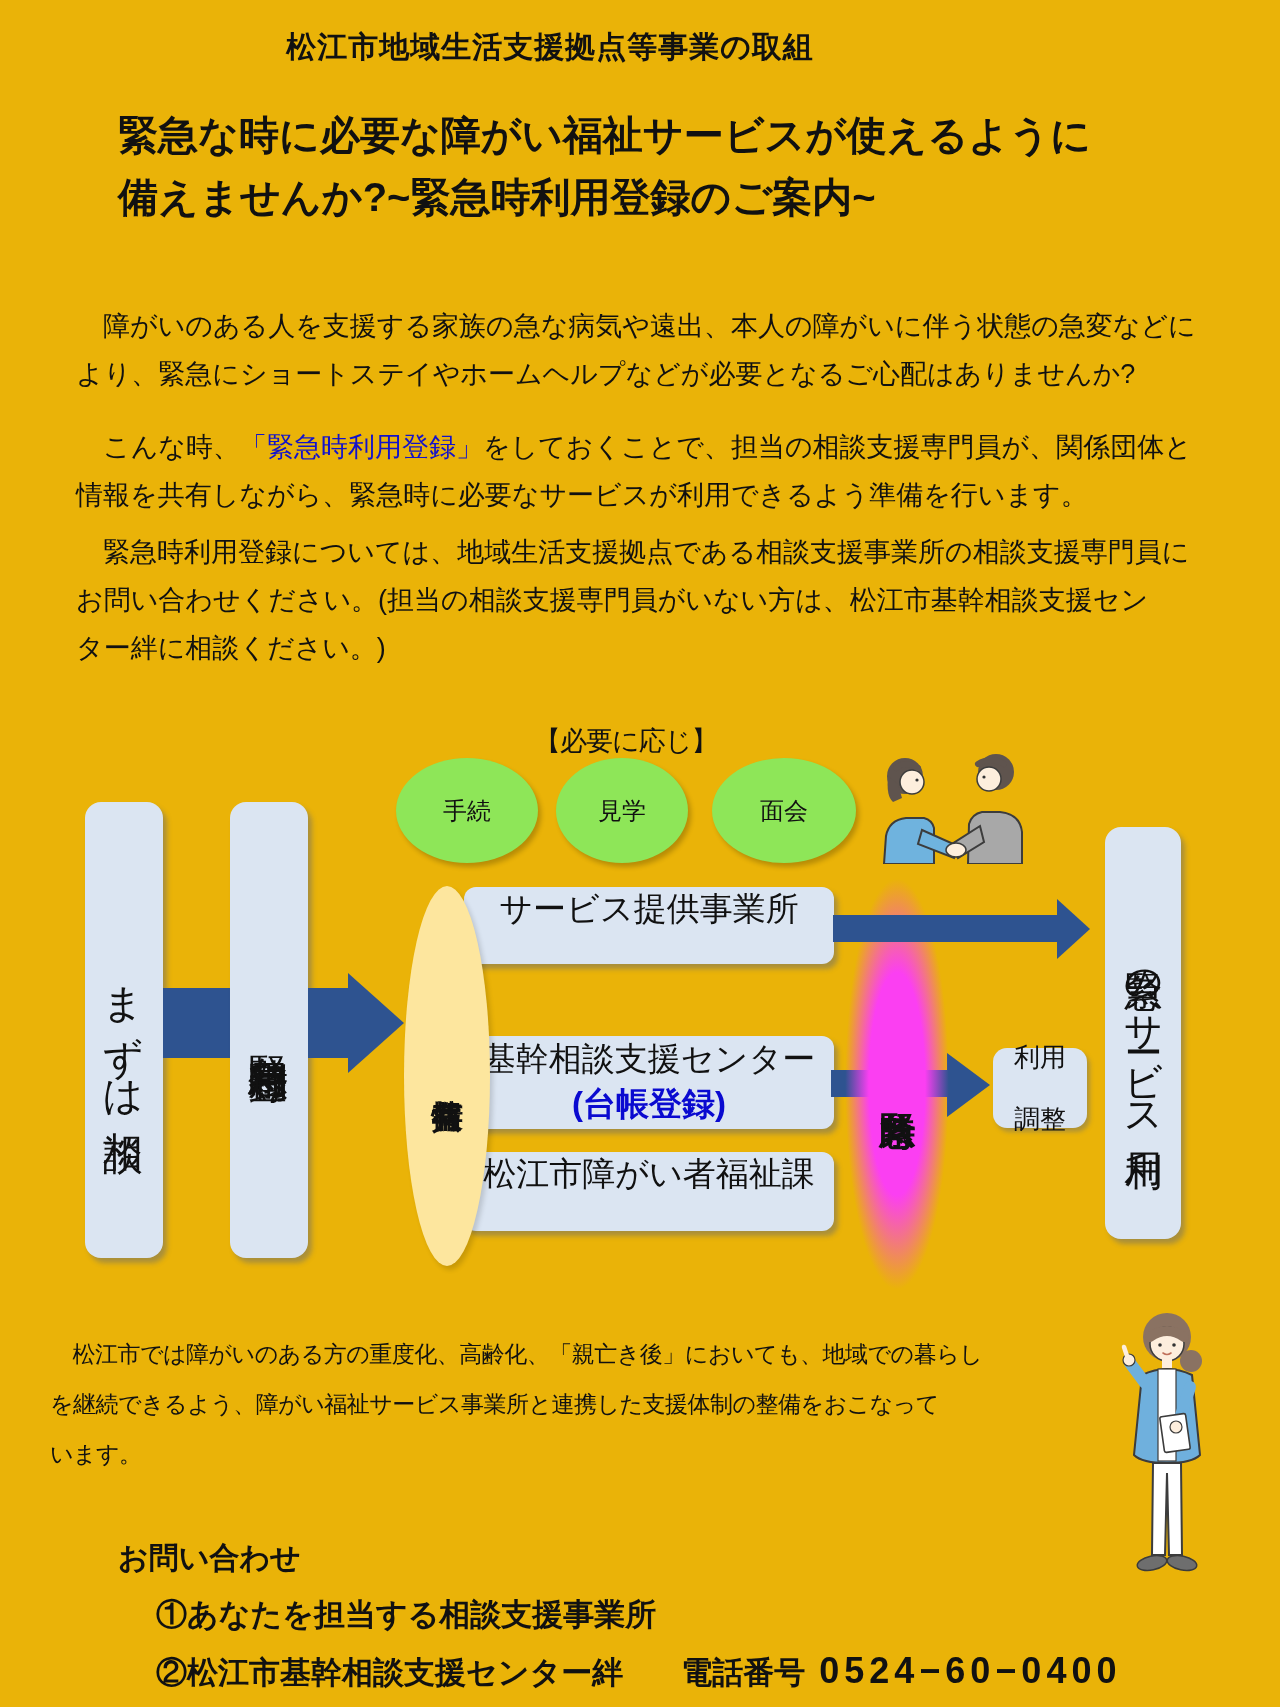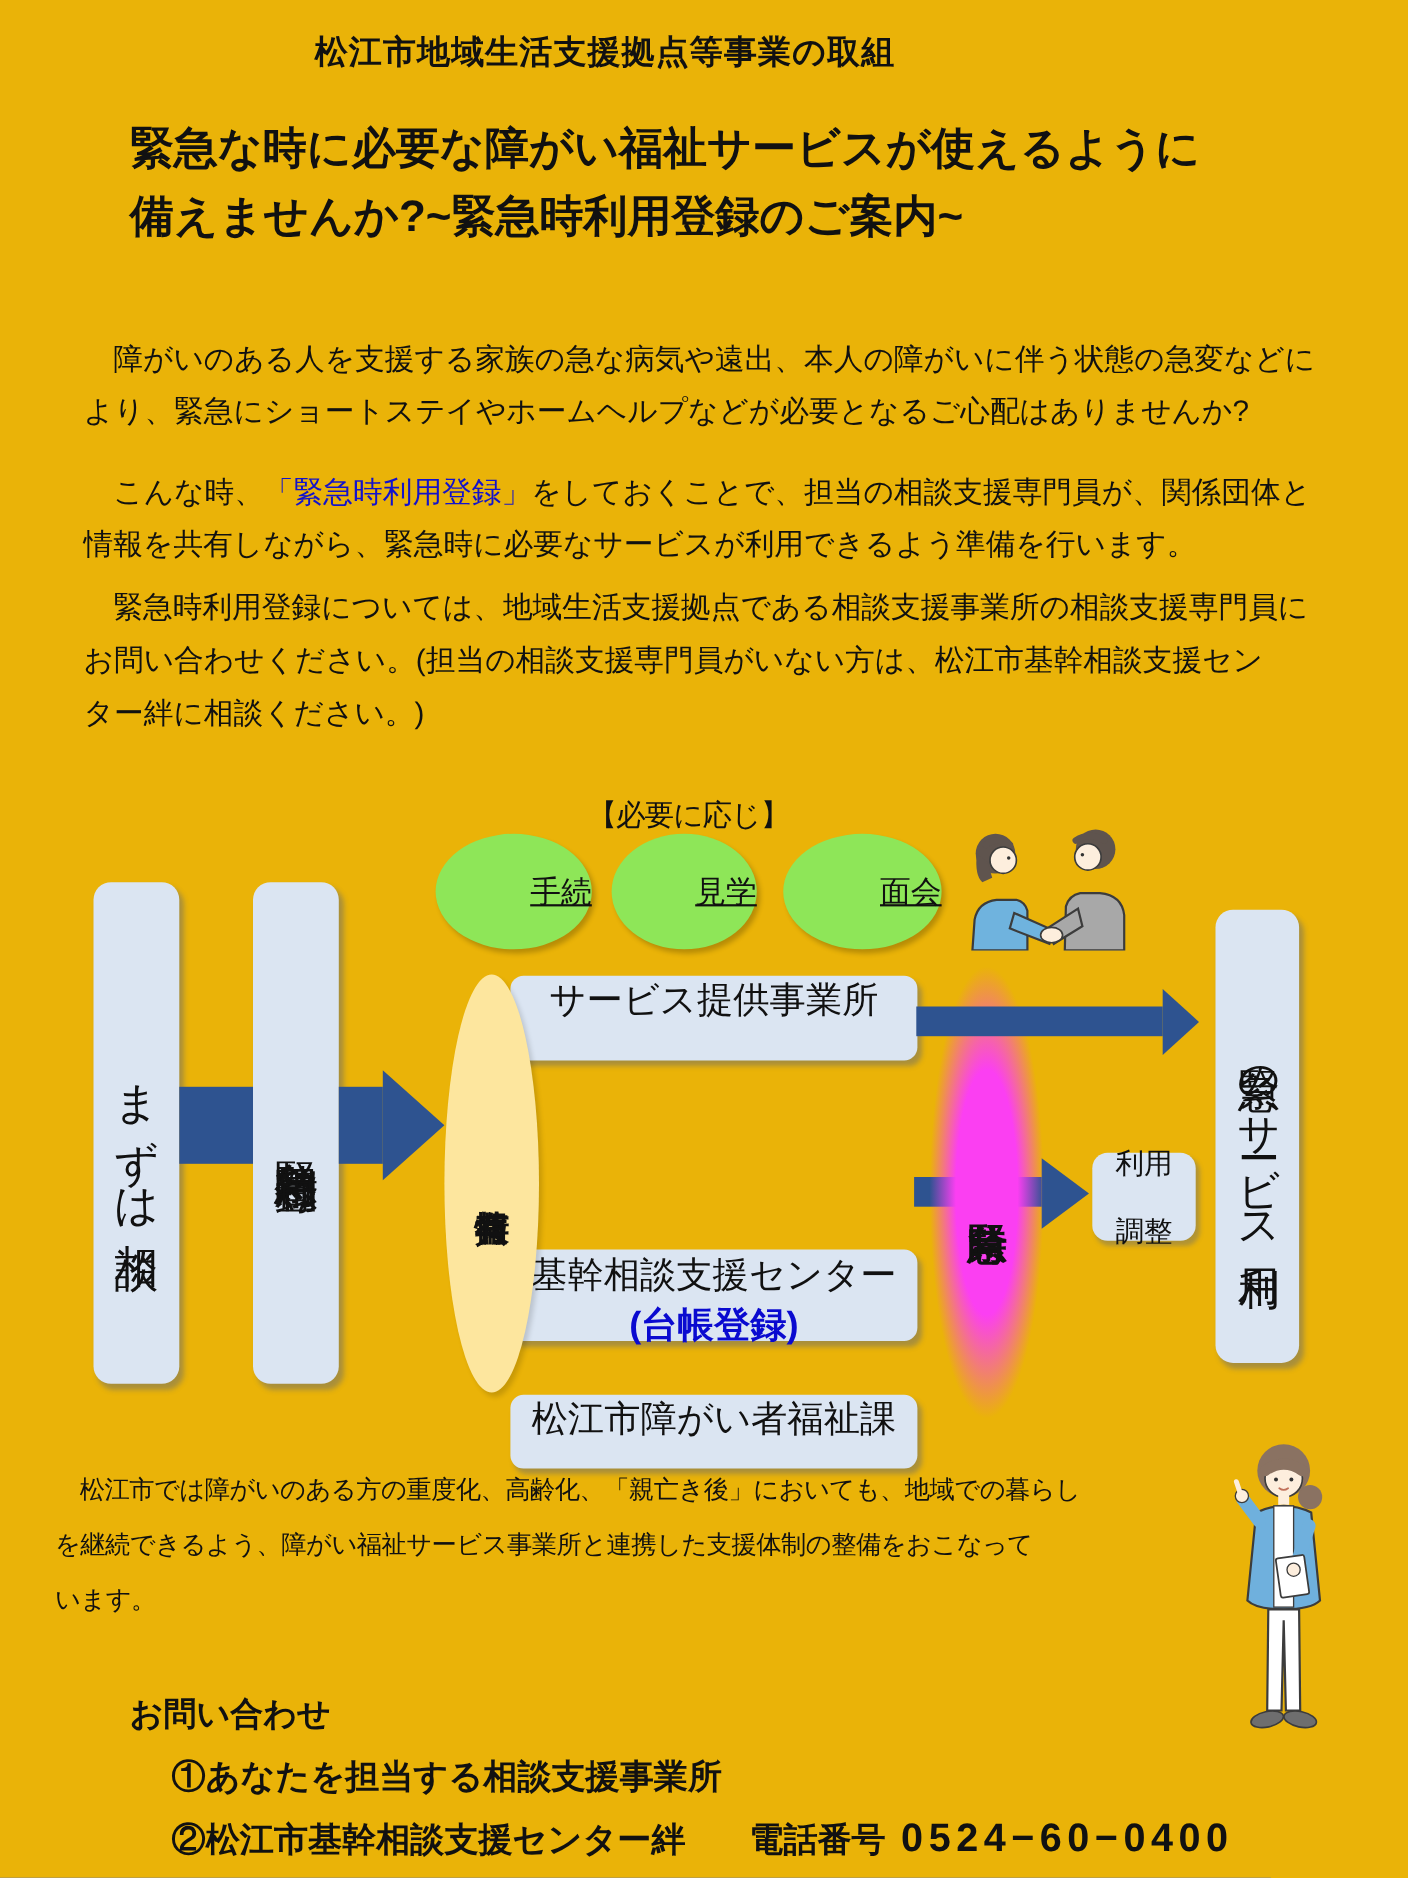--- a/index.html
+++ b/index.html
@@ -18,22 +18,22 @@
   .p1{top:302px;}
   .p2{top:423px;}
   .p3{top:528px;}
   .term-blue{color:#1212cc;}
 
   
   .note-label{left:534px;top:723px;font-size:27px;letter-spacing:-1px;}
 
   .oval-green{
     top:758px;height:105px;border-radius:50%;background:#8ee658;
-    display:flex;align-items:center;justify-content:flex-end;
-    font-size:28px;box-shadow:3px 4px 5px rgba(0,0,0,.22);text-decoration:underline;
+    display:flex;align-items:center;justify-content:center;
+    font-size:24px;box-shadow:3px 4px 5px rgba(0,0,0,.22);
   }
   .g1{left:396px;width:142px;}
   .g2{left:556px;width:132px;}
   .g3{left:712px;width:144px;}
 
   .vbox{
     background:#dbe5f2;border-radius:16px;
     box-shadow:4px 5px 5px rgba(90,100,120,.45);
     display:flex;align-items:center;justify-content:center;
   }
@@ -65,22 +65,22 @@
   }
 
   .org-box{
     left:464px;width:370px;background:#dbe5f2;border-radius:12px;
     box-shadow:4px 5px 5px rgba(90,100,120,.45);
     display:flex;flex-direction:column;align-items:center;
     font-size:33px;z-index:1;text-align:center;
   }
   .oA{top:887px;height:77px;}
   .oB{top:991px;height:80px;}
-  .oC{top:1136px;height:83px;line-height:45px;}
-  .oD{top:1268px;height:67px;}
+  .oC{top:1036px;height:93px;line-height:45px;}
+  .oD{top:1152px;height:79px;}
   .registry{color:#0a0ad0;font-weight:bold;}
 
   .adjust-box{
     left:993px;top:1048px;width:94px;height:80px;background:#dbe5f2;border-radius:14px;
     box-shadow:3px 4px 4px rgba(90,100,120,.4);
     display:flex;flex-direction:column;align-items:center;justify-content:center;
     font-size:26px;line-height:34px;z-index:2;gap:28px;
   }
 
   

